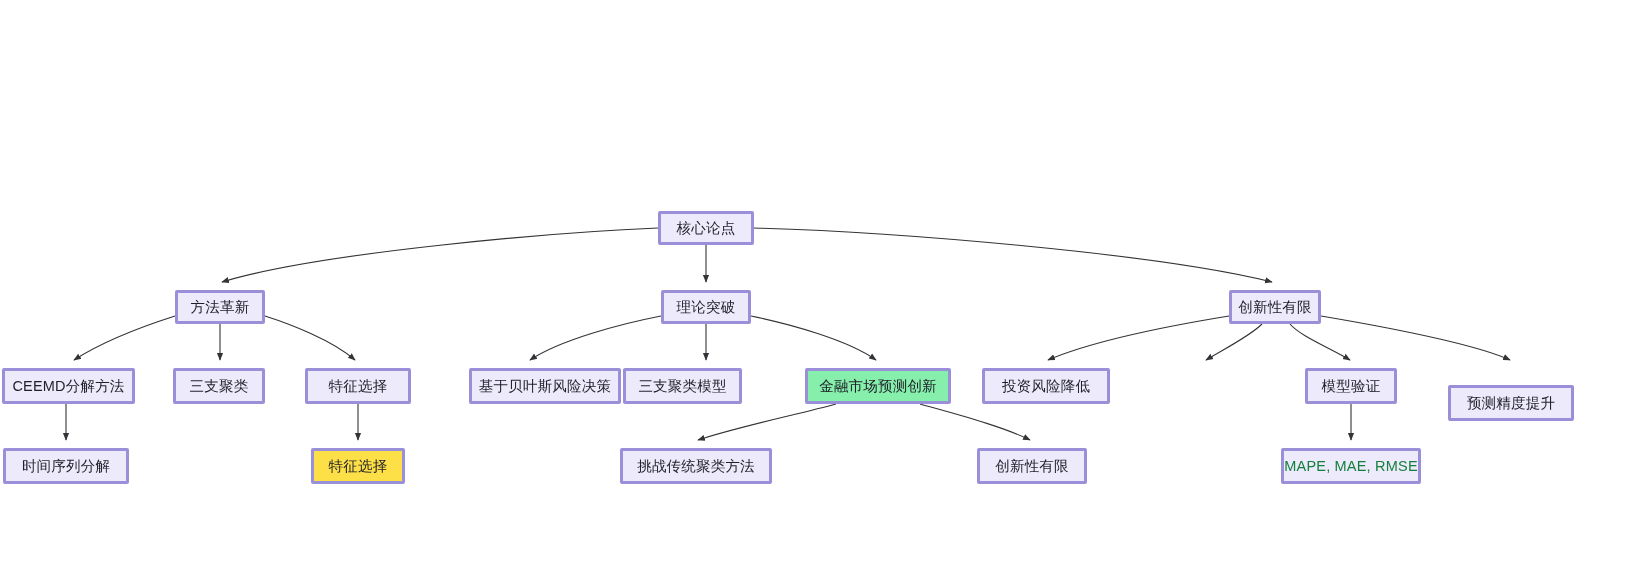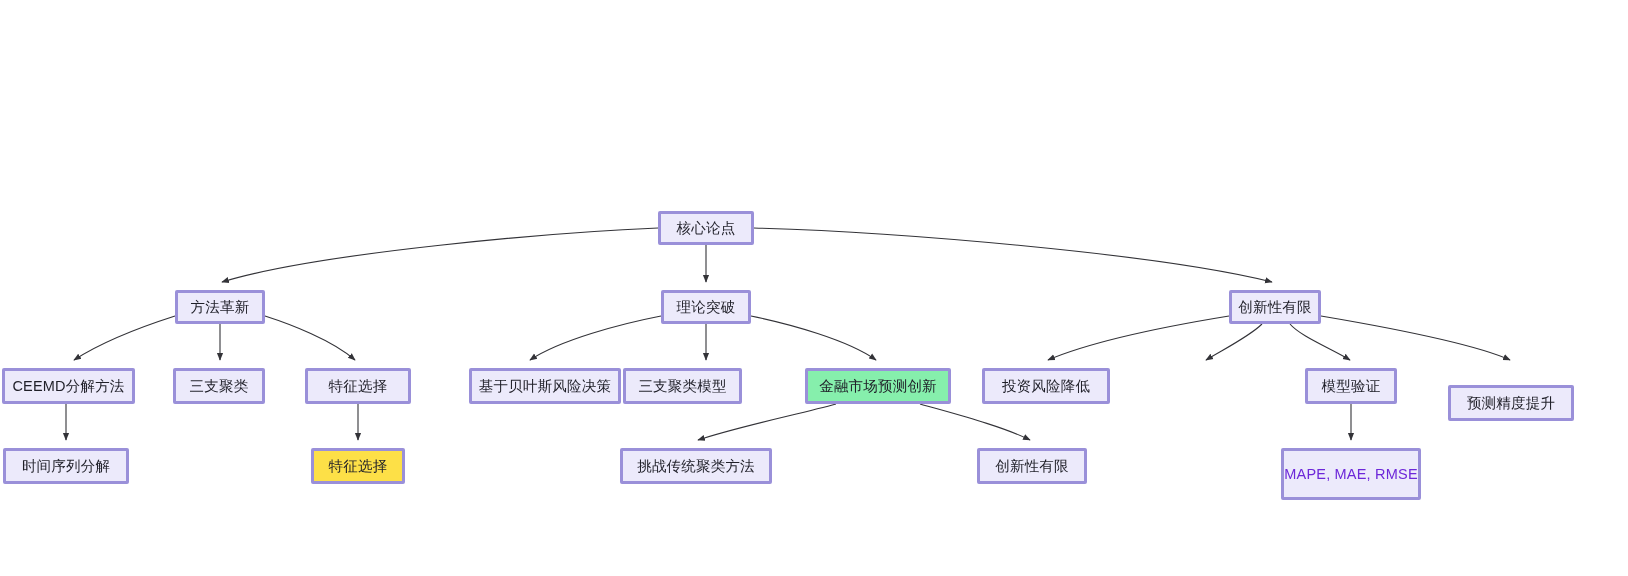--- a/index.html
+++ b/index.html
@@ -136,17 +136,17 @@
       </div>
       <div class="node" style="left: 311px; top: 448px; width: 94px; height: 36px; background: #fde047; border-color: rgb(154, 144, 217); color: rgb(31, 31, 40);">
         <span class="node-label">特征选择</span>
       </div>
       <div class="node" style="left: 620px; top: 448px; width: 152px; height: 36px; background: rgb(236, 234, 251); border-color: rgb(154, 144, 217); color: rgb(31, 31, 40);">
         <span class="node-label">挑战传统聚类方法</span>
       </div>
       <div class="node" style="left: 977px; top: 448px; width: 110px; height: 36px; background: rgb(236, 234, 251); border-color: rgb(154, 144, 217); color: rgb(31, 31, 40);">
         <span class="node-label">创新性有限</span>
       </div>
-      <div class="node" style="left: 1281px; top: 448px; width: 140px; height: 52px; background: rgb(236, 234, 251); border-color: rgb(154, 144, 217); color: #6d28d9;">
+      <div class="node" style="left: 1281px; top: 448px; width: 140px; height: 36px; background: rgb(236, 234, 251); border-color: rgb(154, 144, 217); color: #15803d;">
         <span class="node-label">MAPE, MAE, RMSE</span>
       </div>
     </div>
 </div>
 
 </body></html>

